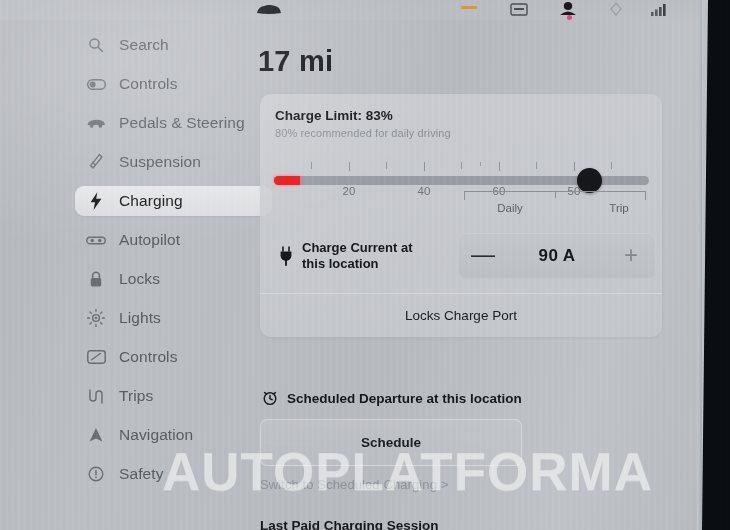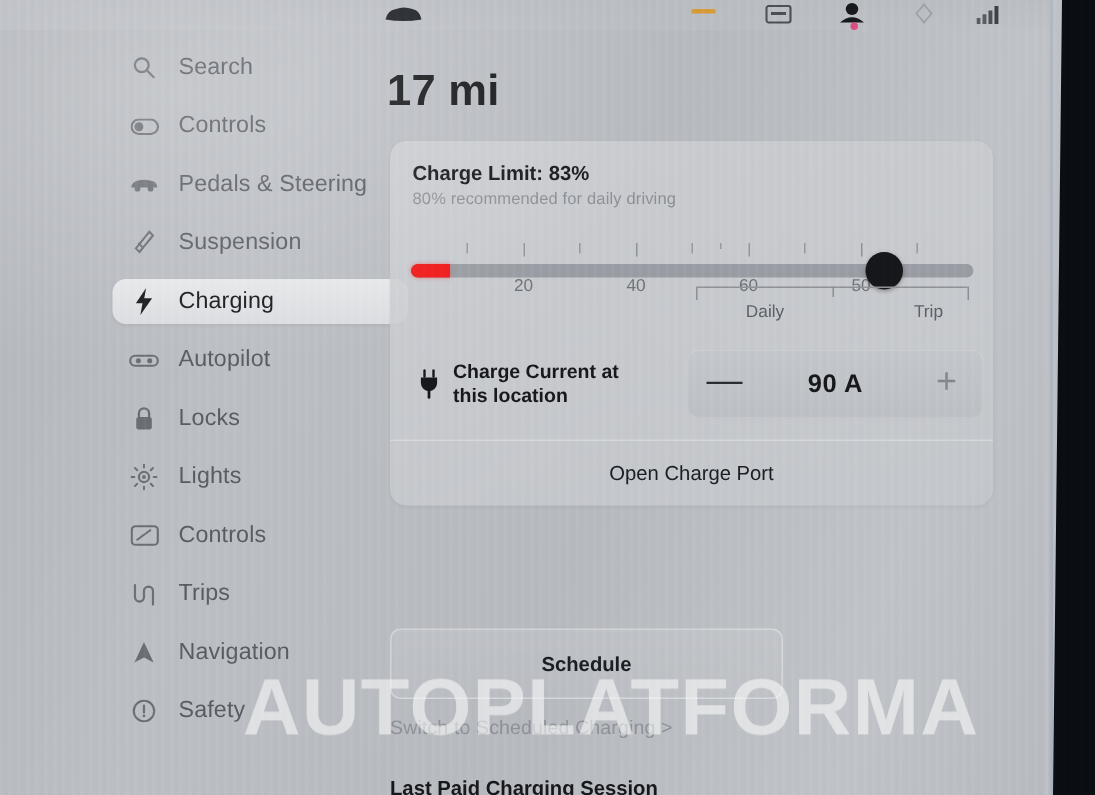--- a/index.html
+++ b/index.html
@@ -410,23 +410,35 @@
           <span>this location</span>
         </div>
         <div id="stepper">
           <div id="minus">—</div>
           <div id="amp">90 A</div>
           <div id="plus">+</div>
         </div>
       </div>
 
       <div id="card-div"></div>
-      <div id="open-port">Open Charge Port</div>
-    </div>
-
+      <div id="open-port">Locks Charge Port</div>
+    </div>
+
+    <div id="sched-dep">
+      <span class="ic">
+        <svg width="16" height="16" viewBox="0 0 16 16">
+          <circle cx="8" cy="8.6" r="5.8" fill="none" stroke="#16181b" stroke-width="1.4"></circle>
+          <line x1="8" y1="5.4" x2="8" y2="8.6" stroke="#16181b" stroke-width="1.4" stroke-linecap="round"></line>
+          <line x1="8" y1="8.6" x2="10.3" y2="9.8" stroke="#16181b" stroke-width="1.4" stroke-linecap="round"></line>
+          <line x1="2.6" y1="2.6" x2="4.6" y2="4" stroke="#16181b" stroke-width="1.5" stroke-linecap="round"></line>
+          <line x1="13.4" y1="2.6" x2="11.4" y2="4" stroke="#16181b" stroke-width="1.5" stroke-linecap="round"></line>
+        </svg>
+      </span>
+      <span>Scheduled Departure at this location</span>
+    </div>
 
     <div id="sched-btn">Schedule</div>
     <div id="switch-sched">Switch to Scheduled Charging &gt;</div>
     <div id="last-paid">Last Paid Charging Session</div>
 
   </div>
 
   <div id="watermark">AUTOPLATFORMA</div>
   <div id="glare"></div>
   <div id="texture"></div>

